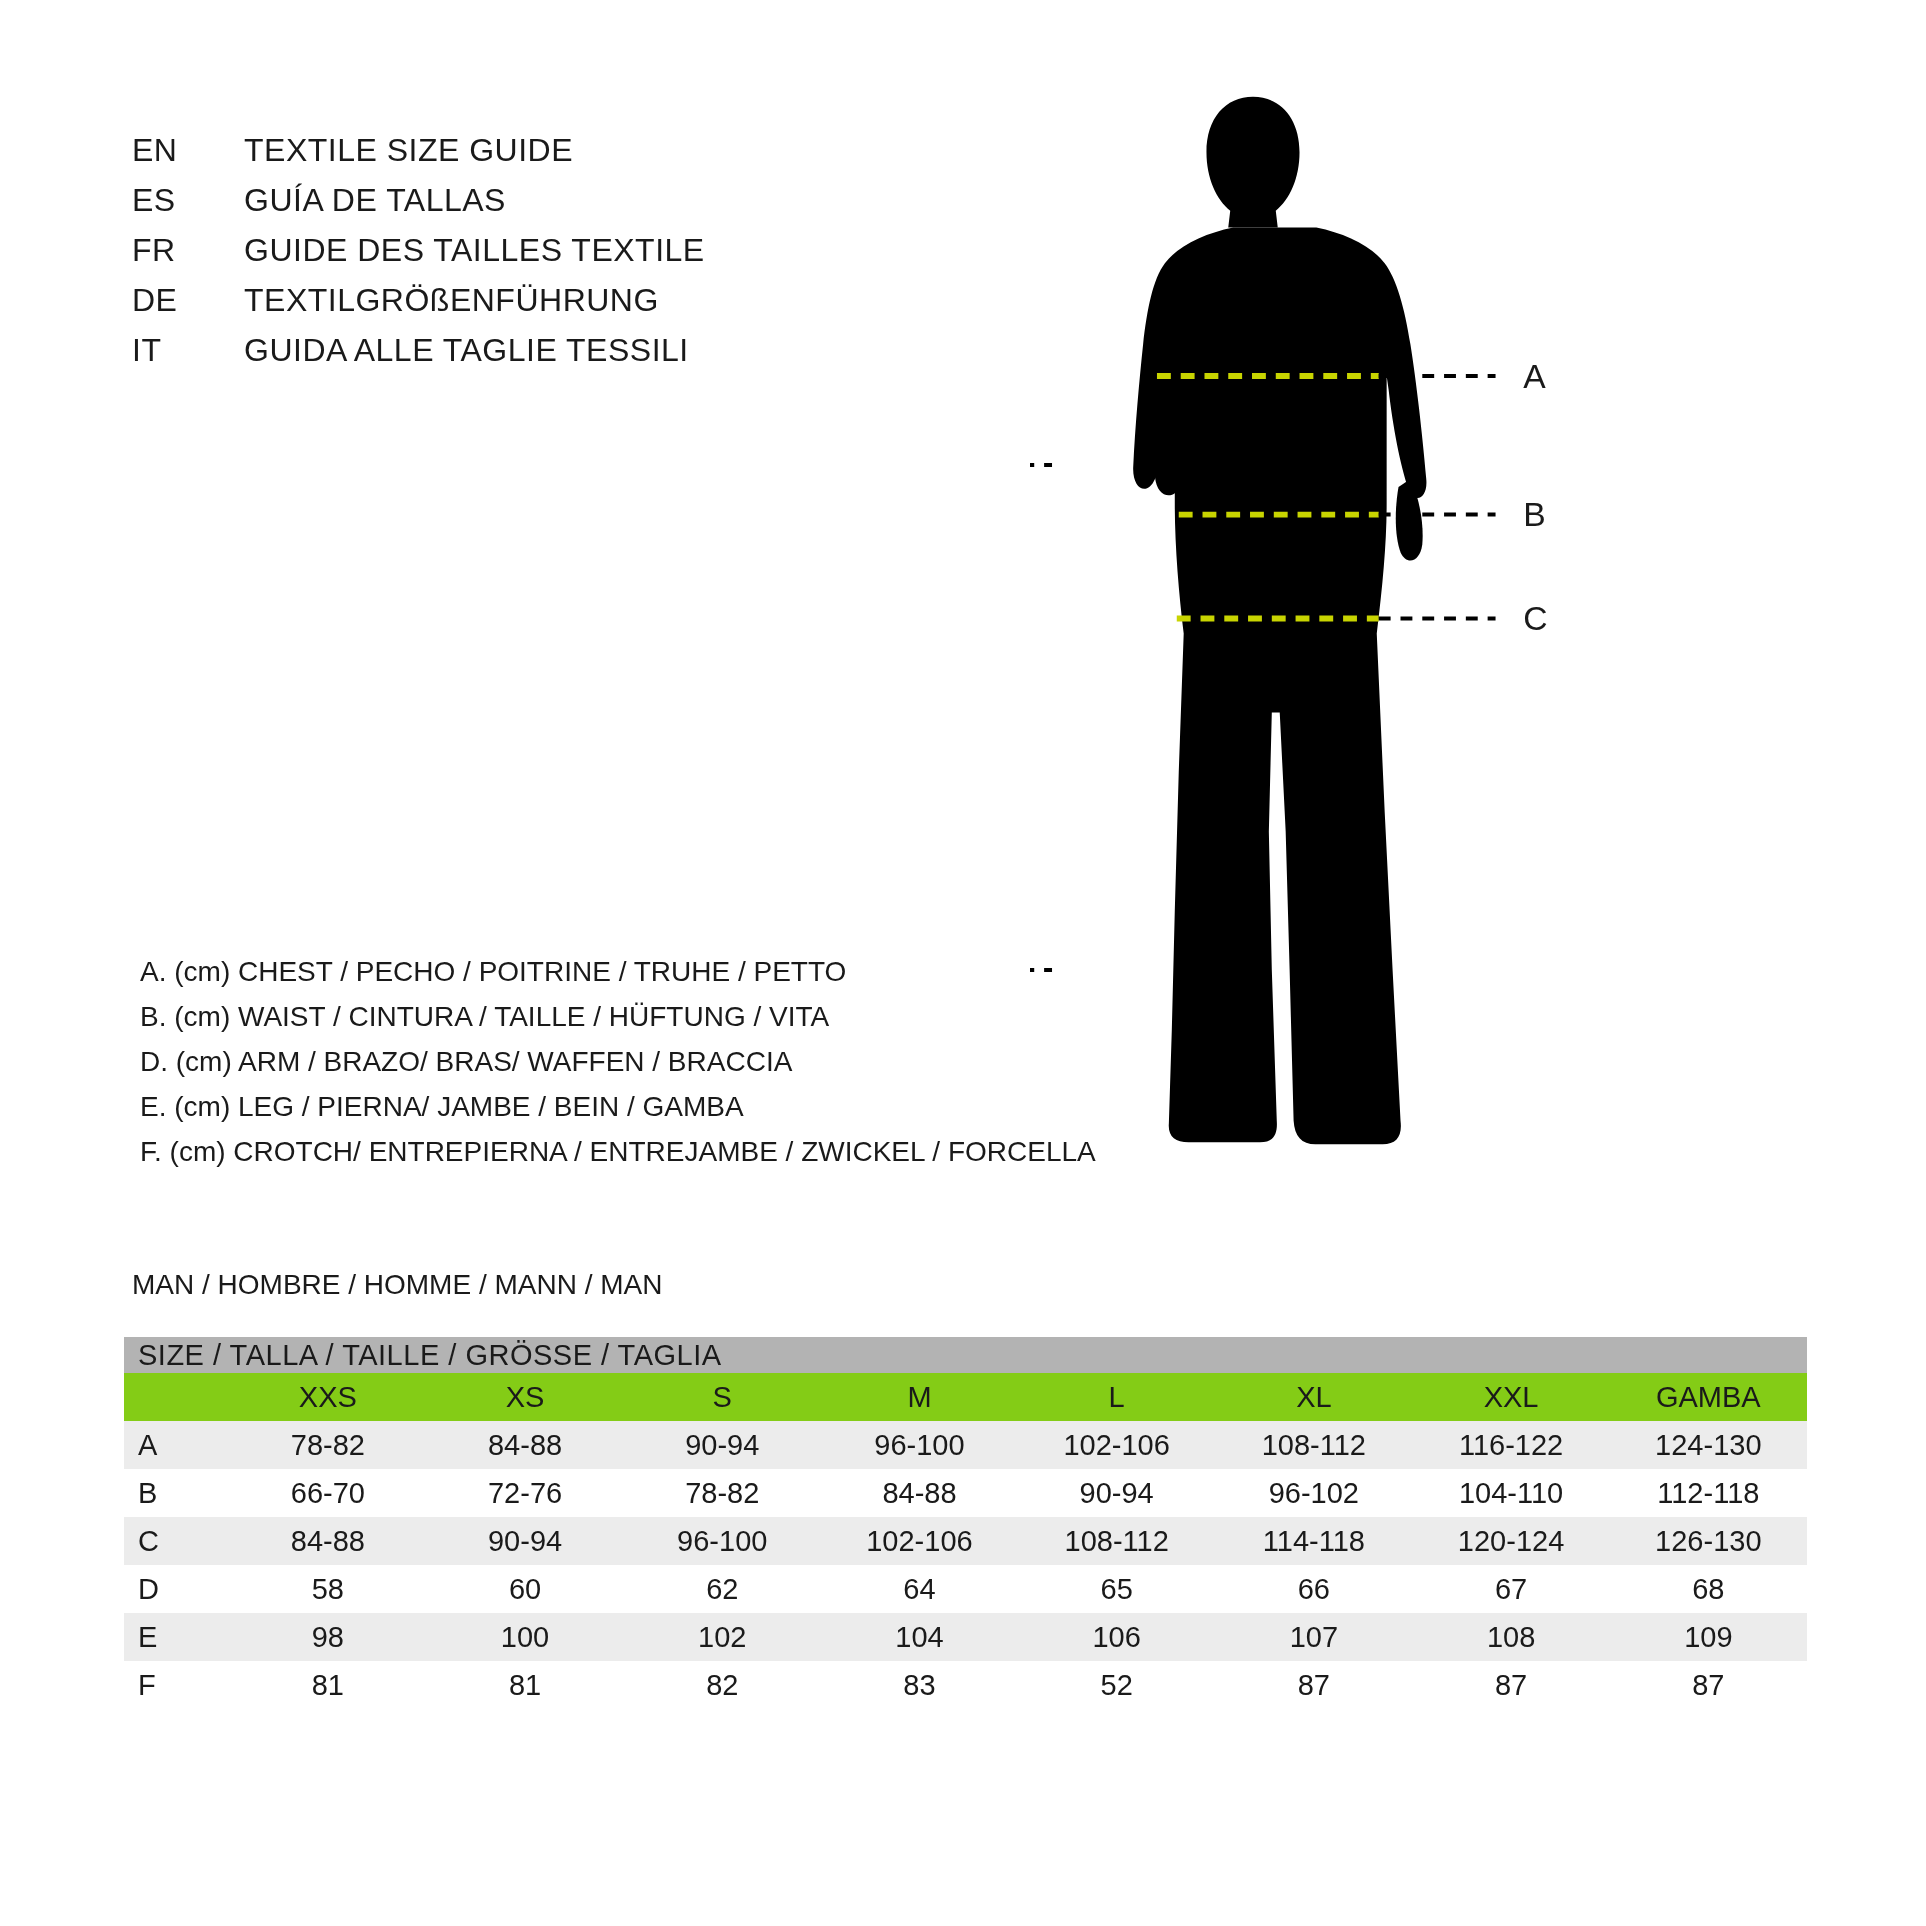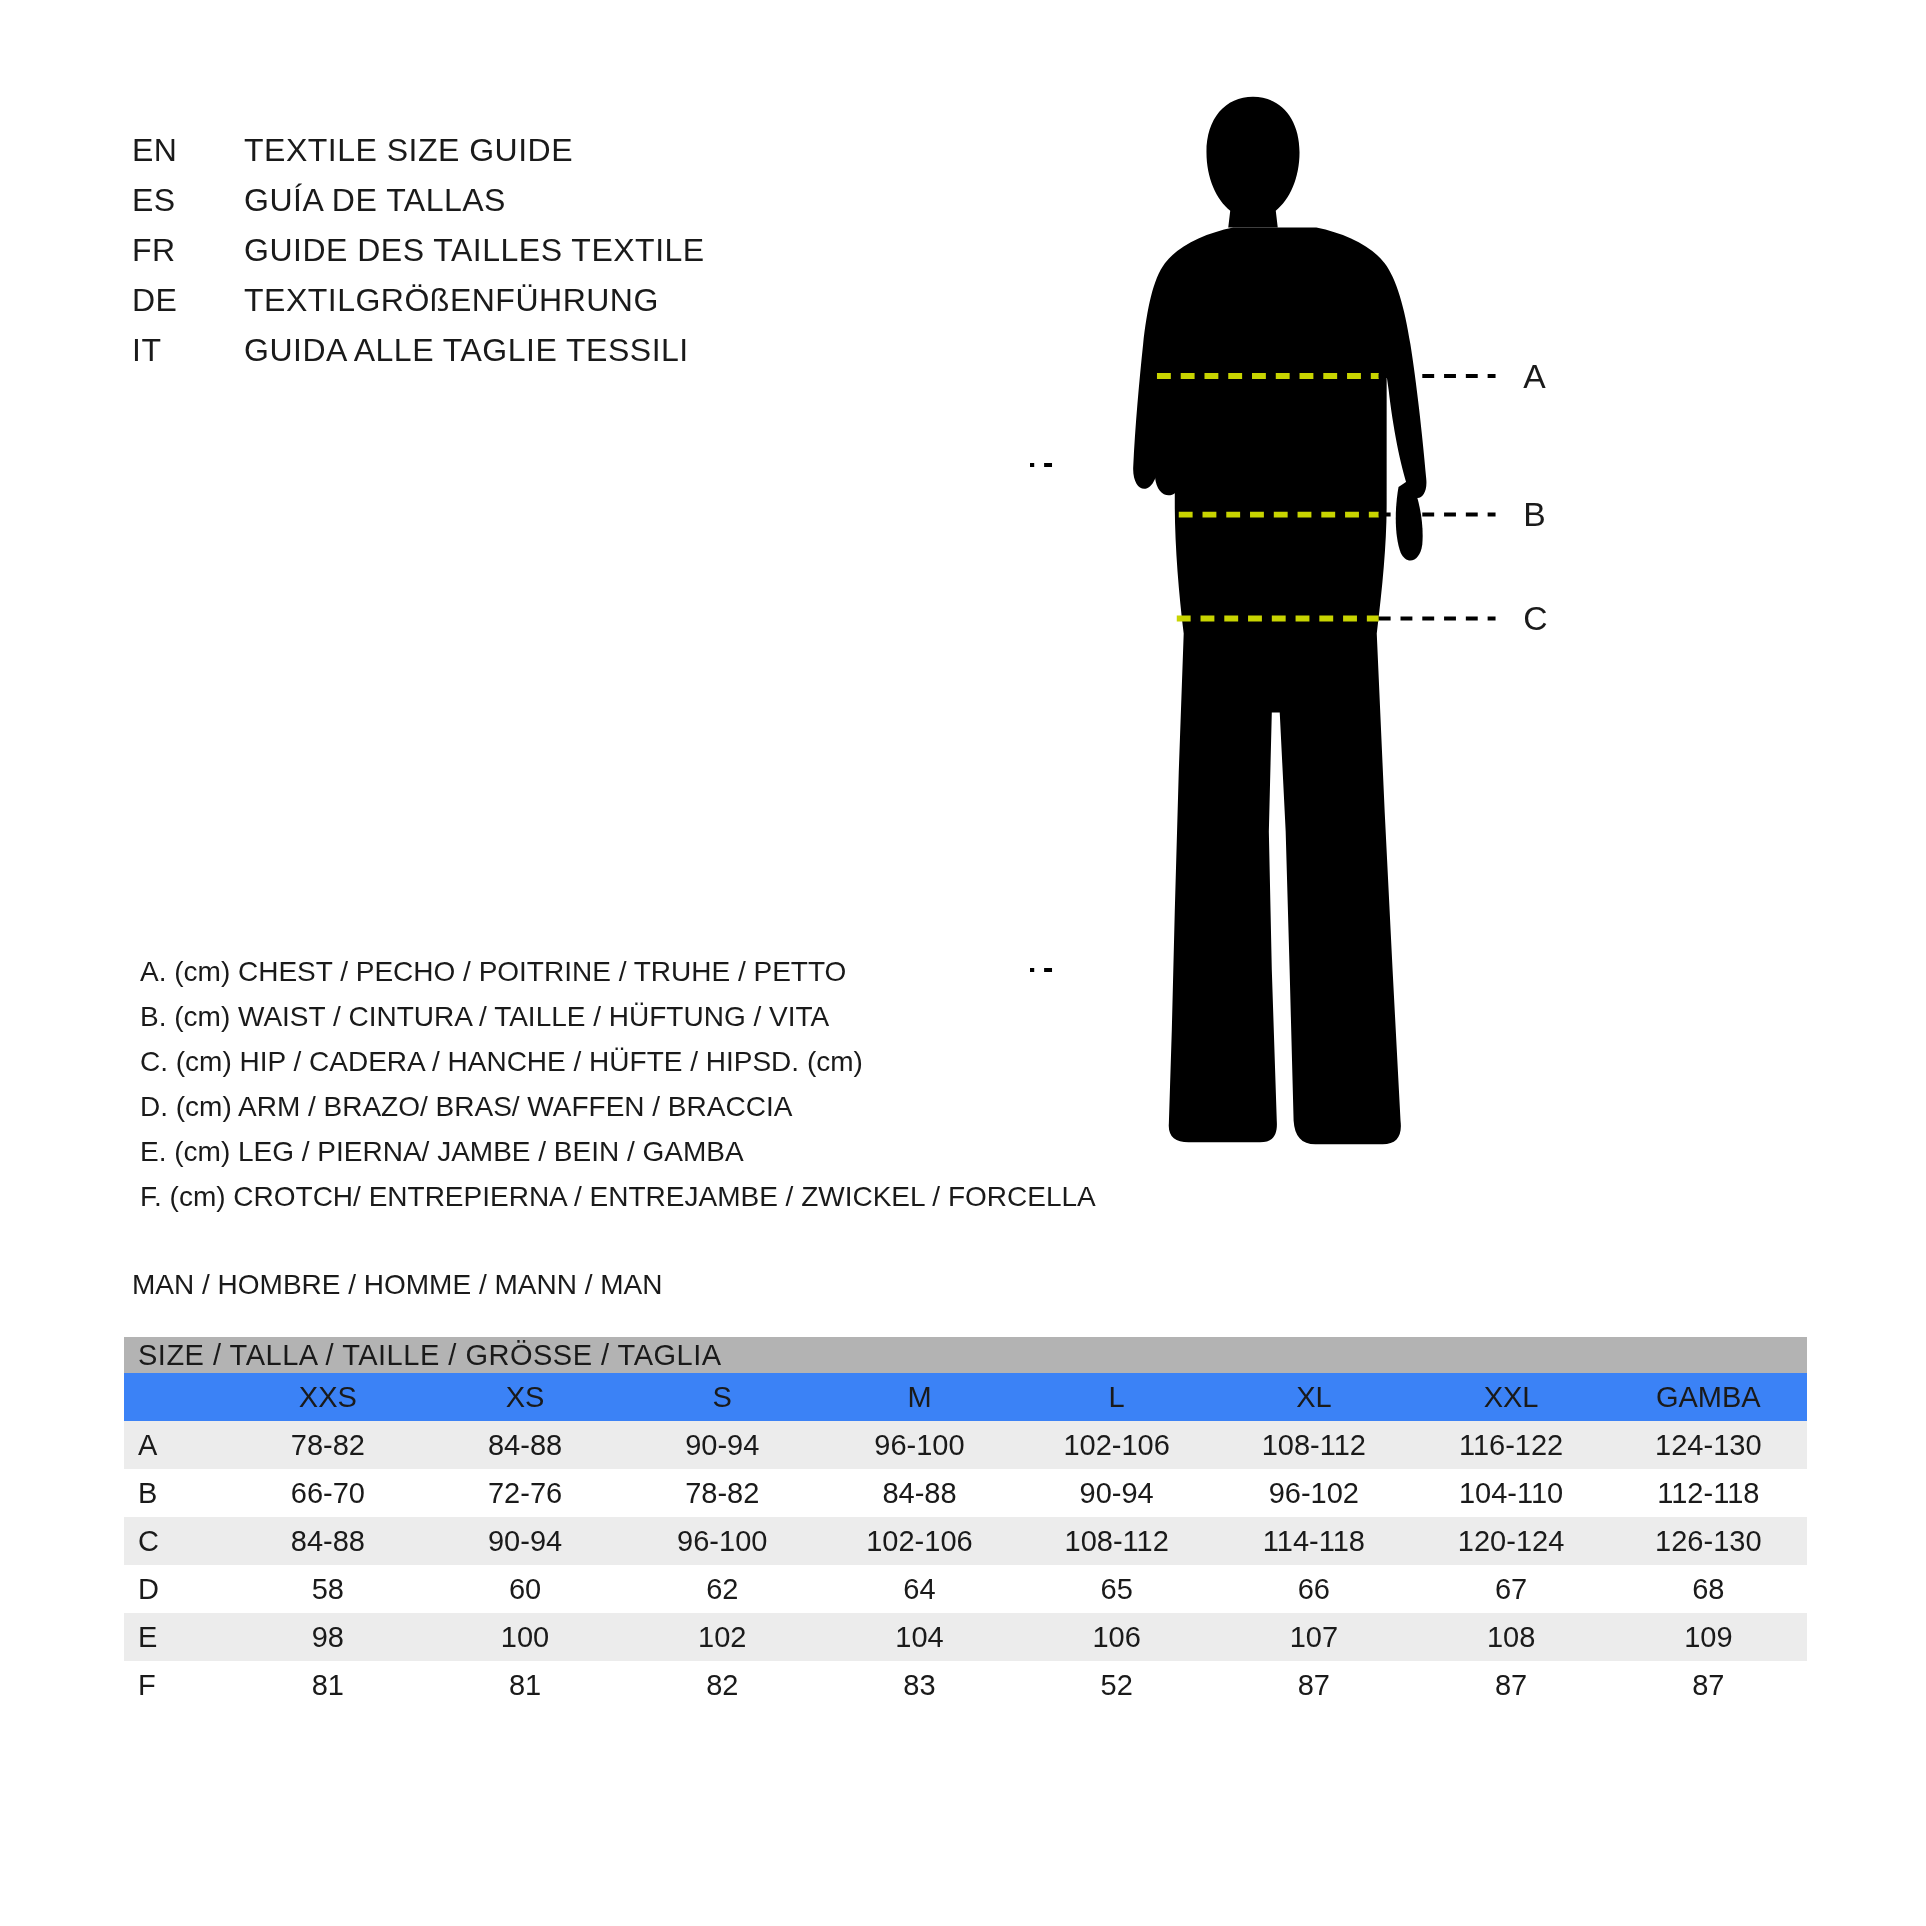--- a/index.html
+++ b/index.html
@@ -96,21 +96,21 @@
   }
   #size-table tr.zebra td {
     background: #ececec;
   }
   #size-table .rowlabel {
     width: 81px;
     text-align: left;
     padding-left: 14px;
   }
   #size-table .colhead td {
-    background: #3b82f6;
+    background: #84cc16;
   }
   #size-table td.cell {
     width: 178px;
   }
 </style>
 </head>
 <body>
 
 <div id="lang-block">
   <div class="lang-row">
@@ -131,21 +131,20 @@
   </div>
   <div class="lang-row">
     <div class="lang-code">IT</div>
     <div class="lang-title">GUIDA ALLE TAGLIE TESSILI</div>
   </div>
 </div>
 
 <div id="legend-block">
   <div class="legend-row">A. (cm) CHEST / PECHO / POITRINE / TRUHE / PETTO</div>
   <div class="legend-row">B. (cm) WAIST / CINTURA / TAILLE / HÜFTUNG / VITA</div>
-  <div class="legend-row">C. (cm) HIP / CADERA / HANCHE / HÜFTE / HIPSD. (cm)</div>
   <div class="legend-row">D. (cm) ARM / BRAZO/ BRAS/ WAFFEN / BRACCIA</div>
   <div class="legend-row">E. (cm) LEG / PIERNA/ JAMBE / BEIN / GAMBA</div>
   <div class="legend-row">F. (cm) CROTCH/ ENTREPIERNA / ENTREJAMBE / ZWICKEL / FORCELLA</div>
 </div>
 
 <div id="man-label">MAN / HOMBRE / HOMME / MANN / MAN</div>
 
 <div id="figure-area">
   <svg width="842" height="1188" viewBox="0 0 850 1200" xmlns="http://www.w3.org/2000/svg">
 

